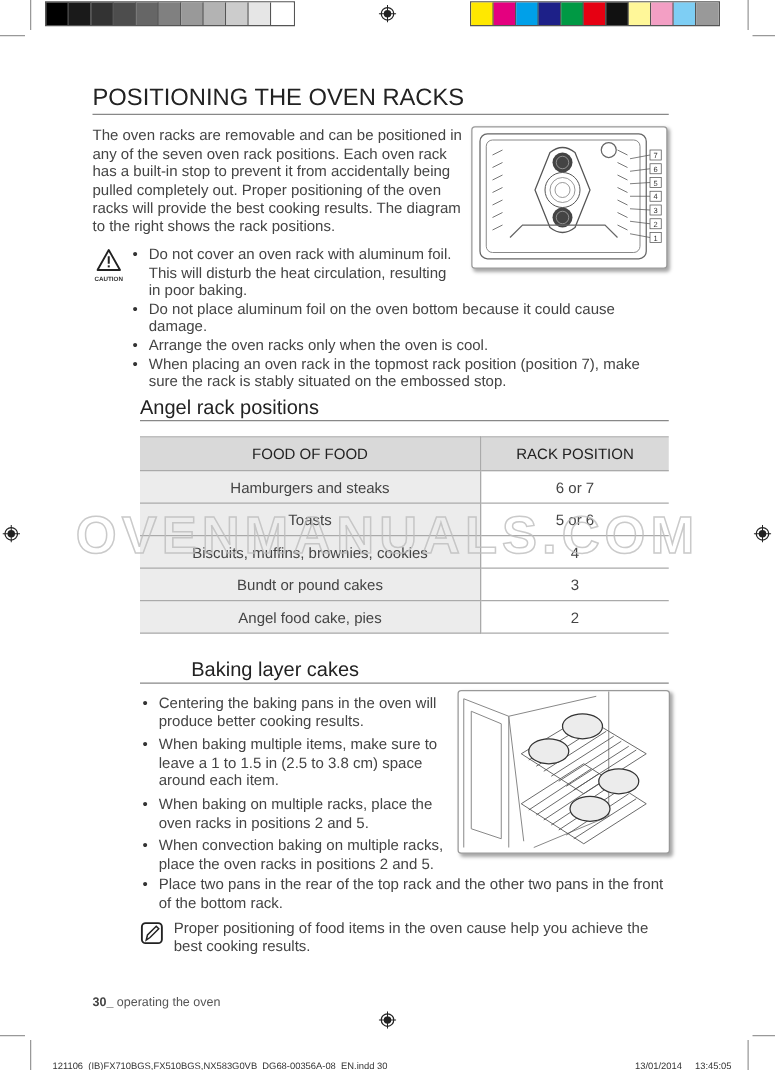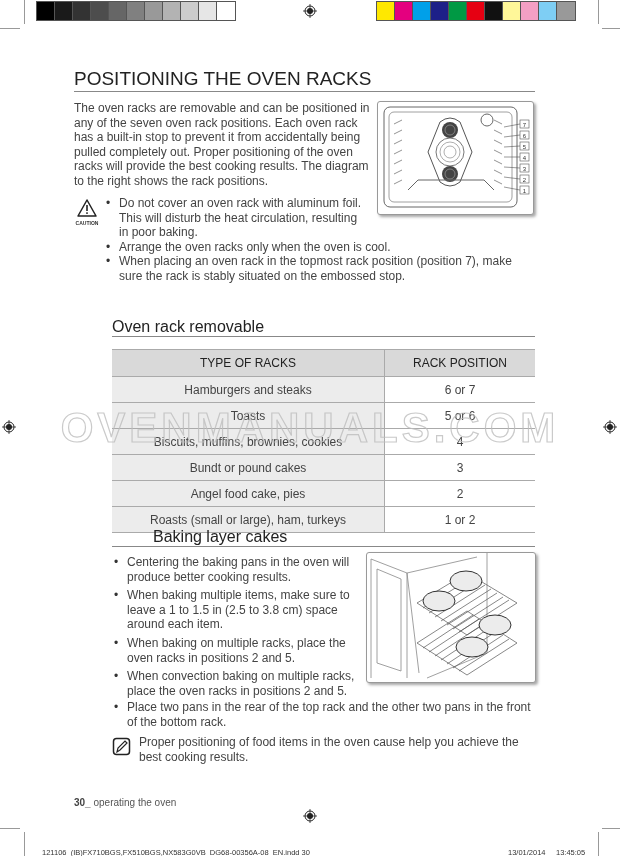--- a/index.html
+++ b/index.html
@@ -202,31 +202,32 @@
 <div class="caution">
   <svg width="20" height="18" viewBox="0 0 20 18">
     <path d="M10 1 L19 17 L1 17 Z" fill="none" stroke="#222" stroke-width="1.5" stroke-linejoin="round"></path>
     <rect x="9.2" y="6" width="1.6" height="6" fill="#222"></rect>
     <rect x="9.2" y="13.3" width="1.6" height="1.6" fill="#222"></rect>
   </svg>
   <span class="caution-label">CAUTION</span>
 </div>
 <ul class="bullets caution-list">
   <li>Do not cover an oven rack with aluminum foil. This will disturb the heat circulation, resulting in poor baking.</li>
+  <li>Do not place aluminum foil on the oven bottom because it could cause damage.</li>
   <li>Arrange the oven racks only when the oven is cool.</li>
   <li>When placing an oven rack in the topmost rack position (position 7), make sure the rack is stably situated on the embossed stop.</li>
 </ul>
 
-<h2 style="top:318px;">Oven rack removable</h2>
+<h2 style="top:318px;">Angel rack positions</h2>
 <div class="h2-rule" style="top:336px;"></div>
 
 <table class="racks">
   <thead>
     <tr>
-      <th class="food">TYPE OF RACKS</th>
+      <th class="food">FOOD OF FOOD</th>
       <th>RACK POSITION</th>
     </tr>
   </thead>
   <tbody>
     <tr>
         <td class="food">Hamburgers and steaks</td>
         <td>6 or 7</td>
       </tr>
     <tr>
         <td class="food">Toasts</td>
@@ -236,24 +237,20 @@
         <td class="food">Biscuits, muffins, brownies, cookies</td>
         <td>4</td>
       </tr>
     <tr>
         <td class="food">Bundt or pound cakes</td>
         <td>3</td>
       </tr>
     <tr>
         <td class="food">Angel food cake, pies</td>
         <td>2</td>
-      </tr>
-    <tr>
-        <td class="food">Roasts (small or large), ham, turkeys</td>
-        <td>1 or 2</td>
       </tr>
   </tbody>
 </table>
 
 <div class="watermark">OVENMANUALS.COM</div>
 
 <h2 style="top:528px;margin-left:41px;">Baking layer cakes</h2>
 <div class="h2-rule" style="top:546px;"></div>
 
 <ul class="bullets baking-list">

